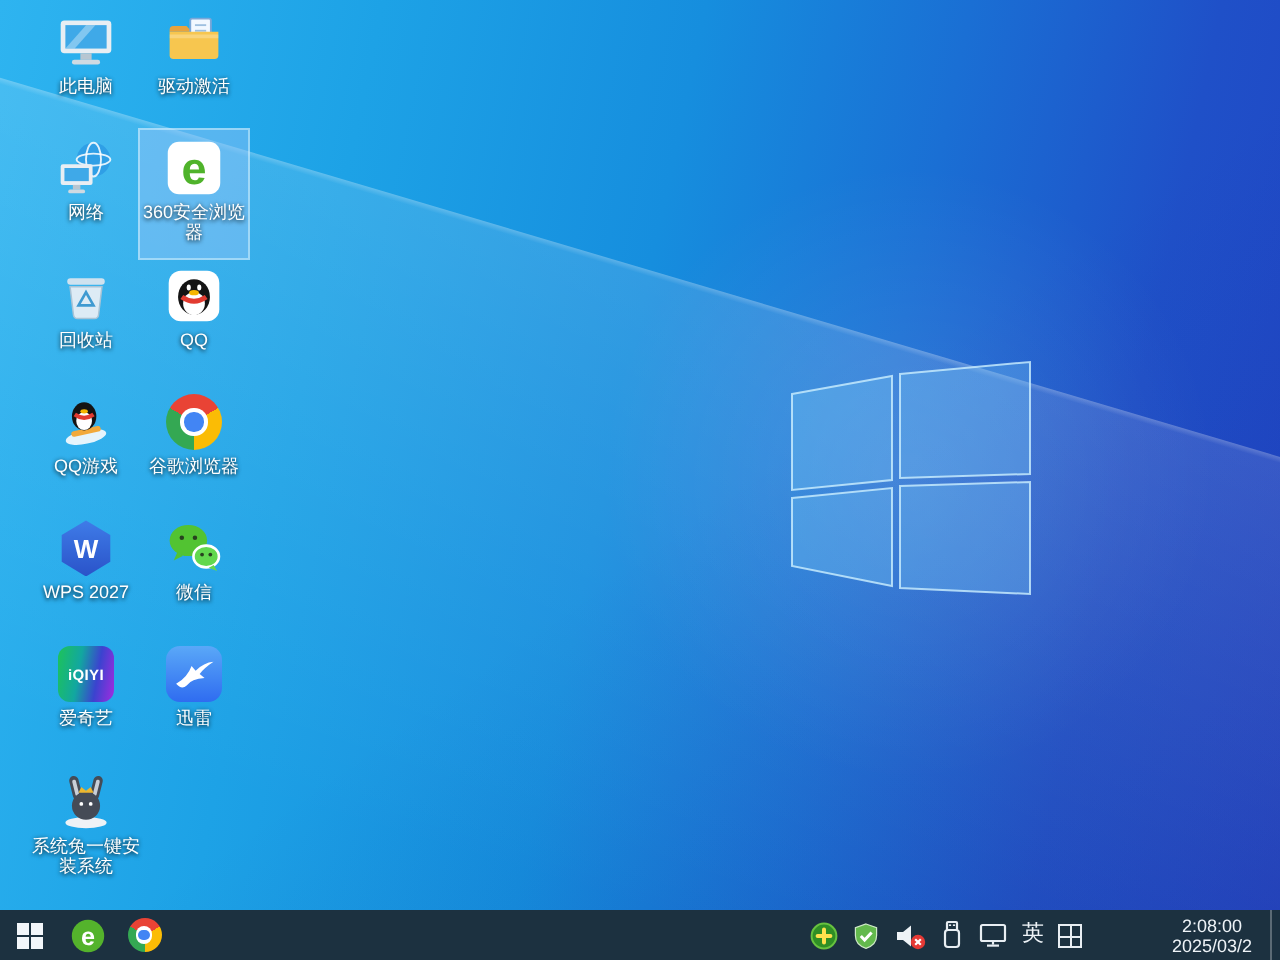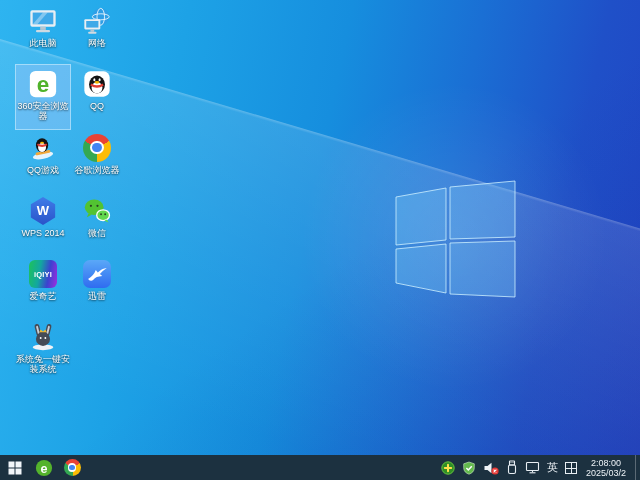--- a/index.html
+++ b/index.html
@@ -51,21 +51,21 @@
   .taskbar{position:absolute;left:0;bottom:0;width:640px;height:25px;background:#1c3140;
     display:flex;align-items:center;}
   .tb-btn{height:25px;display:flex;align-items:center;justify-content:center;flex:none;}
   .start{width:30px;}
   .tb-app{width:28px;}
   .tray{margin-left:auto;display:flex;align-items:center;gap:7px;height:25px;}
   .lang{color:#eef3f7;font-size:11px;line-height:25px;}
   .ime{width:12px;height:12px;border:1px solid #e8eef3;position:relative;box-sizing:border-box;}
   .ime::before{content:"";position:absolute;left:0;right:0;top:50%;border-top:1px solid #e8eef3;}
   .ime::after{content:"";position:absolute;top:0;bottom:0;left:50%;border-left:1px solid #e8eef3;}
-  .clock{color:#eef3f7;font-size:9px;line-height:10px;text-align:center;padding:0 2px;}
+  .clock{color:#eef3f7;font-size:9px;line-height:10px;text-align:center;padding:0 2px;margin-left:36px;}
   .show-desktop{width:5px;height:25px;border-left:1px solid rgba(255,255,255,.28);box-sizing:border-box;}
 </style>
 </head>
 <body>
 
 <div class="screen">
   <div class="desktop">
     <div class="beam"></div>
     <div class="glow"></div>
     <div class="floor"></div>
@@ -84,20 +84,36 @@
             <rect x="2.5" y="4.5" width="27" height="17.5" rx="2" fill="#e8eef3"></rect>
             <rect x="5" y="7" width="22" height="12.5" fill="#3fa9e8"></rect>
             <path d="M5 19.5 L16 7 h5 L10 19.5 Z" fill="rgba(255,255,255,.35)"></path>
             <rect x="13" y="22" width="6" height="3.5" fill="#b7c6d1"></rect>
             <rect x="8.5" y="25.5" width="15" height="2.5" rx="1.2" fill="#cfdae2"></rect>
           </svg>
         </div>
         <div class="lbl">此电脑</div>
       </div>
 
+      <div class="cell">
+        <div class="art">
+          <svg width="30" height="30" viewBox="0 0 32 32">
+            <path d="M3 9.5 q0-2 2-2 h7 l3 3 h-12 z" fill="#e8a33d"></path>
+            <rect x="14" y="3.5" width="11" height="14" rx="1" fill="#f2f8ff" stroke="#7aa7d8" stroke-width="1"></rect>
+            <g stroke="#9fc0e0" stroke-width="1">
+              <line x1="16.5" y1="7" x2="22.5" y2="7"></line>
+              <line x1="16.5" y1="10" x2="22.5" y2="10"></line>
+              <line x1="16.5" y1="13" x2="22.5" y2="13"></line>
+            </g>
+            <path d="M3 10.5 h26 v12.5 q0 2 -2 2 h-22 q-2 0 -2 -2 z" fill="#f7c64f"></path>
+            <path d="M3 12 h26 v2 h-26 z" fill="rgba(255,255,255,.25)"></path>
+          </svg>
+        </div>
+        <div class="lbl">驱动激活</div>
+      </div>
 
       <div class="cell">
         <div class="art">
           <svg width="30" height="30" viewBox="0 0 32 32">
             <circle cx="20" cy="11.5" r="9" fill="#2f9fe6"></circle>
             <g stroke="rgba(255,255,255,.85)" fill="none" stroke-width="1">
               <ellipse cx="20" cy="11.5" rx="4" ry="9"></ellipse>
               <ellipse cx="20" cy="11.5" rx="9" ry="3.2"></ellipse>
             </g>
             <rect x="2.5" y="14" width="17" height="11" rx="1.2" fill="#e8eef3"></rect>
@@ -112,20 +128,30 @@
       <div class="cell selected">
         <div class="art">
           <svg width="30" height="30" viewBox="0 0 32 32">
             <rect x="2" y="2" width="28" height="28" rx="6" fill="#fff"></rect>
             <text x="16" y="24.5" text-anchor="middle" font-size="24" font-weight="bold" fill="#4fb32b">e</text>
           </svg>
         </div>
         <div class="lbl">360安全浏览器</div>
       </div>
 
+      <div class="cell">
+        <div class="art">
+          <svg width="30" height="30" viewBox="0 0 32 32">
+            <rect x="6" y="6.5" width="20" height="3.5" rx="1.7" fill="#cfe2ef"></rect>
+            <path d="M7.5 11 h17 l-1.8 15 q-.2 2 -2.2 2 h-9 q-2 0 -2.2 -2 z" fill="#ddebf5" stroke="#a9c4d6" stroke-width=".8"></path>
+            <path d="M16 14 l4 7 h-8 z" fill="none" stroke="#3f9ad1" stroke-width="1.4"></path>
+          </svg>
+        </div>
+        <div class="lbl">回收站</div>
+      </div>
 
 
       <div class="cell">
         <div class="art">
           <svg width="30" height="30" viewBox="0 0 32 32">
             <rect x="2.5" y="2.5" width="27" height="27" rx="6.5" fill="#fff"></rect>
             <ellipse cx="16" cy="16.5" rx="8.5" ry="9.5" fill="#141414"></ellipse>
             <ellipse cx="16" cy="20" rx="5.8" ry="6.2" fill="#fff"></ellipse>
             <ellipse cx="13.2" cy="11.5" rx="1.1" ry="1.6" fill="#fff"></ellipse>
             <ellipse cx="18.8" cy="11.5" rx="1.1" ry="1.6" fill="#fff"></ellipse>
@@ -156,21 +182,21 @@
         </div>
         <div class="lbl">谷歌浏览器</div>
       </div>
 
       <div class="cell">
         <div class="art">
           <div class="wps-hex">
               <span>W</span>
             </div>
         </div>
-        <div class="lbl">WPS 2014</div>
+        <div class="lbl">WPS 2027</div>
       </div>
 
       <div class="cell">
         <div class="art">
           <svg width="30" height="30" viewBox="0 0 32 32">
             <ellipse cx="13" cy="12" rx="10" ry="8.3" fill="#52c332"></ellipse>
             <path d="M7 18.5 l-1.8 4.2 l5 -2.6 z" fill="#52c332"></path>
             <circle cx="9.5" cy="10.5" r="1.2" fill="#28421f"></circle>
             <circle cx="16.5" cy="10.5" r="1.2" fill="#28421f"></circle>
             <ellipse cx="22.5" cy="20.5" rx="6.8" ry="5.8" fill="#62d84e" stroke="#fff" stroke-width="1.4"></ellipse>

